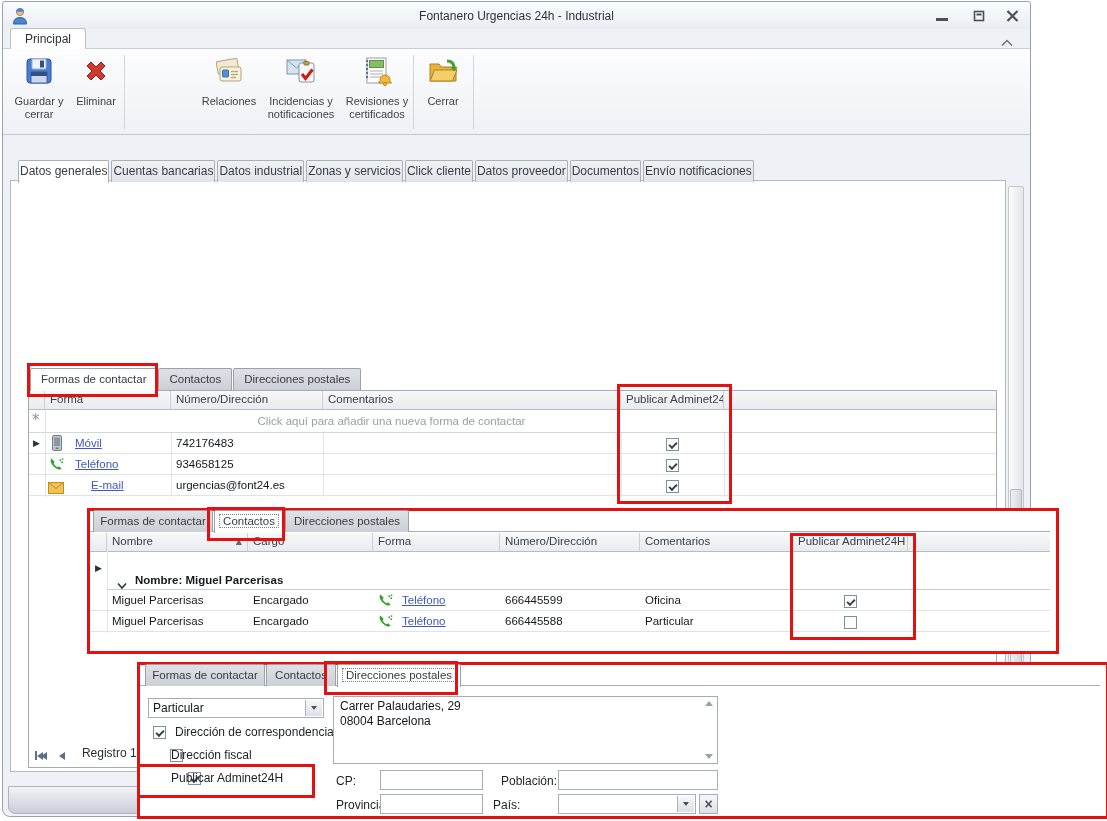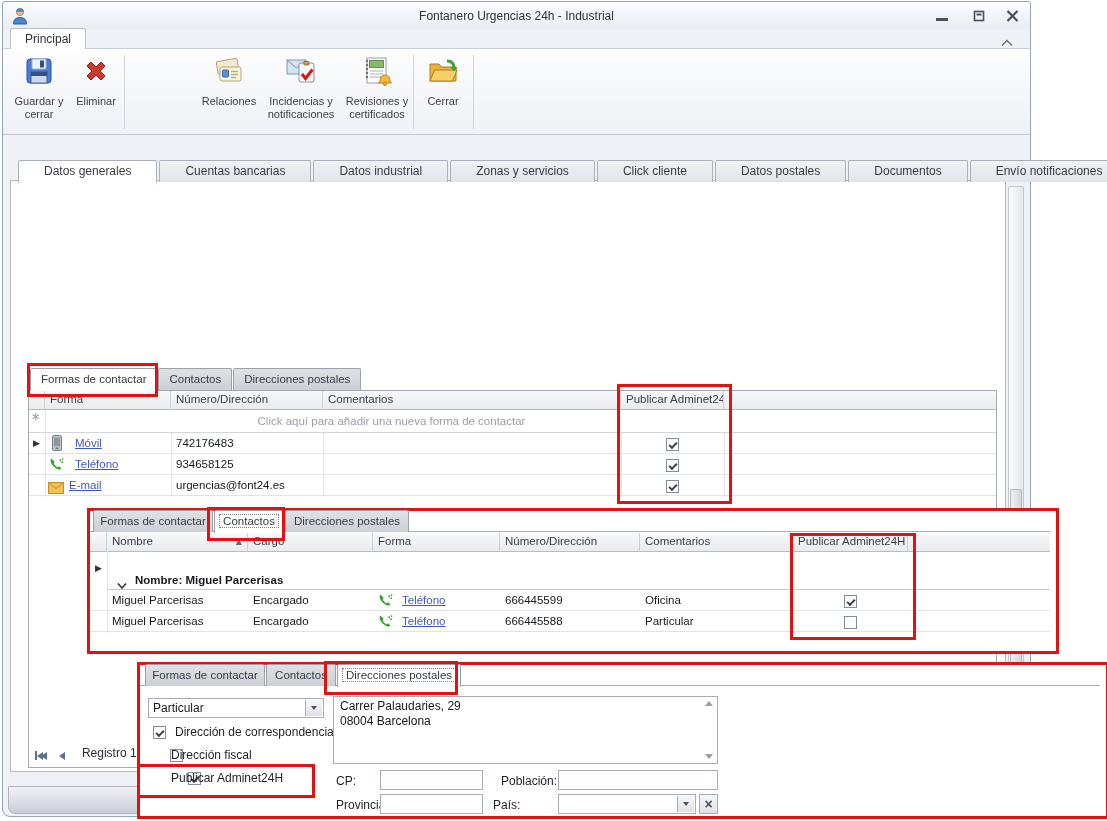--- a/index.html
+++ b/index.html
@@ -19,21 +19,21 @@
   
   .ribbontab{left:10px;top:28px;height:21px;padding:0 14px;line-height:20px;font-size:12px;color:#2d333a;
              background:#fff;border:1px solid #b9c0c9;border-bottom:none;border-radius:3px 3px 0 0;z-index:2;}
   .ribbon{left:3px;top:48px;width:1027px;height:87px;background:linear-gradient(#fdfdfe,#eef1f6);
           border-top:1px solid #c9cfd7;border-bottom:1px solid #c2c8d1;}
   .rbtn{top:3px;height:80px;text-align:center;cursor:default;}
   .rbtn .ric{display:block;margin:2px auto 0;}
   .rbtn .rlb{display:block;font-size:11px;line-height:12.5px;color:#3d434b;margin-top:3px;}
   .rsep{top:6px;width:1px;height:74px;background:#d2d6dc;}
   
-  .tab{position:relative;display:inline-block;height:21px;line-height:20px;padding:0 25px;font-size:12px;
+  .tab{position:relative;display:inline-block;height:21px;line-height:20px;padding:0 1px;font-size:12px;
        color:#373d45;background:linear-gradient(#f0f2f4,#e0e4e9);border:1px solid #a9b0ba;border-bottom:none;
        border-radius:2px 2px 0 0;margin-right:2px;vertical-align:bottom;}
   .tab.sel{background:#fff;z-index:3;height:22px;margin-bottom:-1px;}
   .subtab{position:relative;display:inline-block;height:21px;line-height:20px;padding:0 10px;font-size:11.5px;
        color:#363c44;background:linear-gradient(#dee1e5,#ccd0d6);border:1px solid #9aa1ab;border-bottom:none;
        border-radius:2px 2px 0 0;margin-right:1px;vertical-align:bottom;}
   .subtab.sel{background:#fff;z-index:3;height:22px;margin-bottom:-1px;}
   .focusdot{border:1px dotted #7b828b;padding:0 3px;}
   
   .page{left:10px;top:180px;width:996px;height:592px;background:#fff;border:1px solid #b2b9c3;z-index:1;}
@@ -187,21 +187,21 @@
             <path d="M21 7 q7 0 7 7" fill="none" stroke="#46a02c" stroke-width="3"></path>
             <path d="M28 17.5 l-3.5 -4.5 h7 z" fill="#46a02c"></path>
           </svg>
       </span>
       <span class="rlb">Cerrar</span>
     </div>
     <div class="abs rsep" style="left:470px;"></div>
   </div>
 
   <div class="abs" style="left:18px;top:160px;height:22px;white-space:nowrap;z-index:2;">
-    <span class="tab sel">Datos generales</span><span class="tab">Cuentas bancarias</span><span class="tab">Datos industrial</span><span class="tab">Zonas y servicios</span><span class="tab">Click cliente</span><span class="tab">Datos postales</span><span class="tab">Documentos</span><span class="tab">Envío notificaciones</span>
+    <span class="tab sel">Datos generales</span><span class="tab">Cuentas bancarias</span><span class="tab">Datos industrial</span><span class="tab">Zonas y servicios</span><span class="tab">Click cliente</span><span class="tab">Datos proveedor</span><span class="tab">Documentos</span><span class="tab">Envío notificaciones</span>
   </div>
 
   <div class="abs page"></div>
   <div class="abs vsb" style="left:1008px;top:186px;width:16px;height:582px;z-index:1;">
     <div class="thumb"></div>
   </div>
 
   <div class="abs lbl" style="left:16px;top:194px;">Tipo industrial:</div>
   <div class="abs input" style="left:118px;top:189px;width:292px;height:22px;">
     <span class="radio on abs" style="left:8px;top:3px;"></span>
@@ -298,21 +298,21 @@
           </svg></span>
       <span class="abs lnk" style="left:46px;top:4px;">Teléfono</span>
       <div class="cell" style="left:142px;top:0;width:152px;">934658125</div>
       <span class="cb on abs" style="left:637px;top:4px;"></span>
     </div>
     <div class="abs" style="left:0;top:84px;width:967px;height:21px;border-bottom:1px solid #e0e3e7;">
       <span class="abs" style="left:19px;top:5px;"><svg width="16" height="12" viewBox="0 0 16 12">
             <rect x="0.5" y="0.5" width="15" height="11" fill="#f1c24f" stroke="#bd8f25"></rect>
             <path d="M0.5 0.5 L8 6.5 L15.5 0.5" fill="none" stroke="#bd8f25"></path>
           </svg></span>
-      <span class="abs lnk" style="left:40px;top:4px;">E-mail</span>
+      <span class="abs lnk" style="left:62px;top:4px;">E-mail</span>
       <div class="cell" style="left:142px;top:0;width:152px;">urgencias@font24.es</div>
       <span class="cb on abs" style="left:637px;top:4px;"></span>
     </div>
 
     <div class="abs" style="left:6px;top:355px;height:18px;white-space:nowrap;">
       <span style="margin-right:8px;"><span class="navbar"></span><span class="navtri"></span><span class="navtri" style="margin-left:-2px;"></span></span>
       <span style="margin-right:12px;"><span class="navtri"></span></span>
       <span style="font-size:12px;color:#2a2f36;position:relative;top:-3px;">Registro 1 de</span>
     </div>
   </div>

